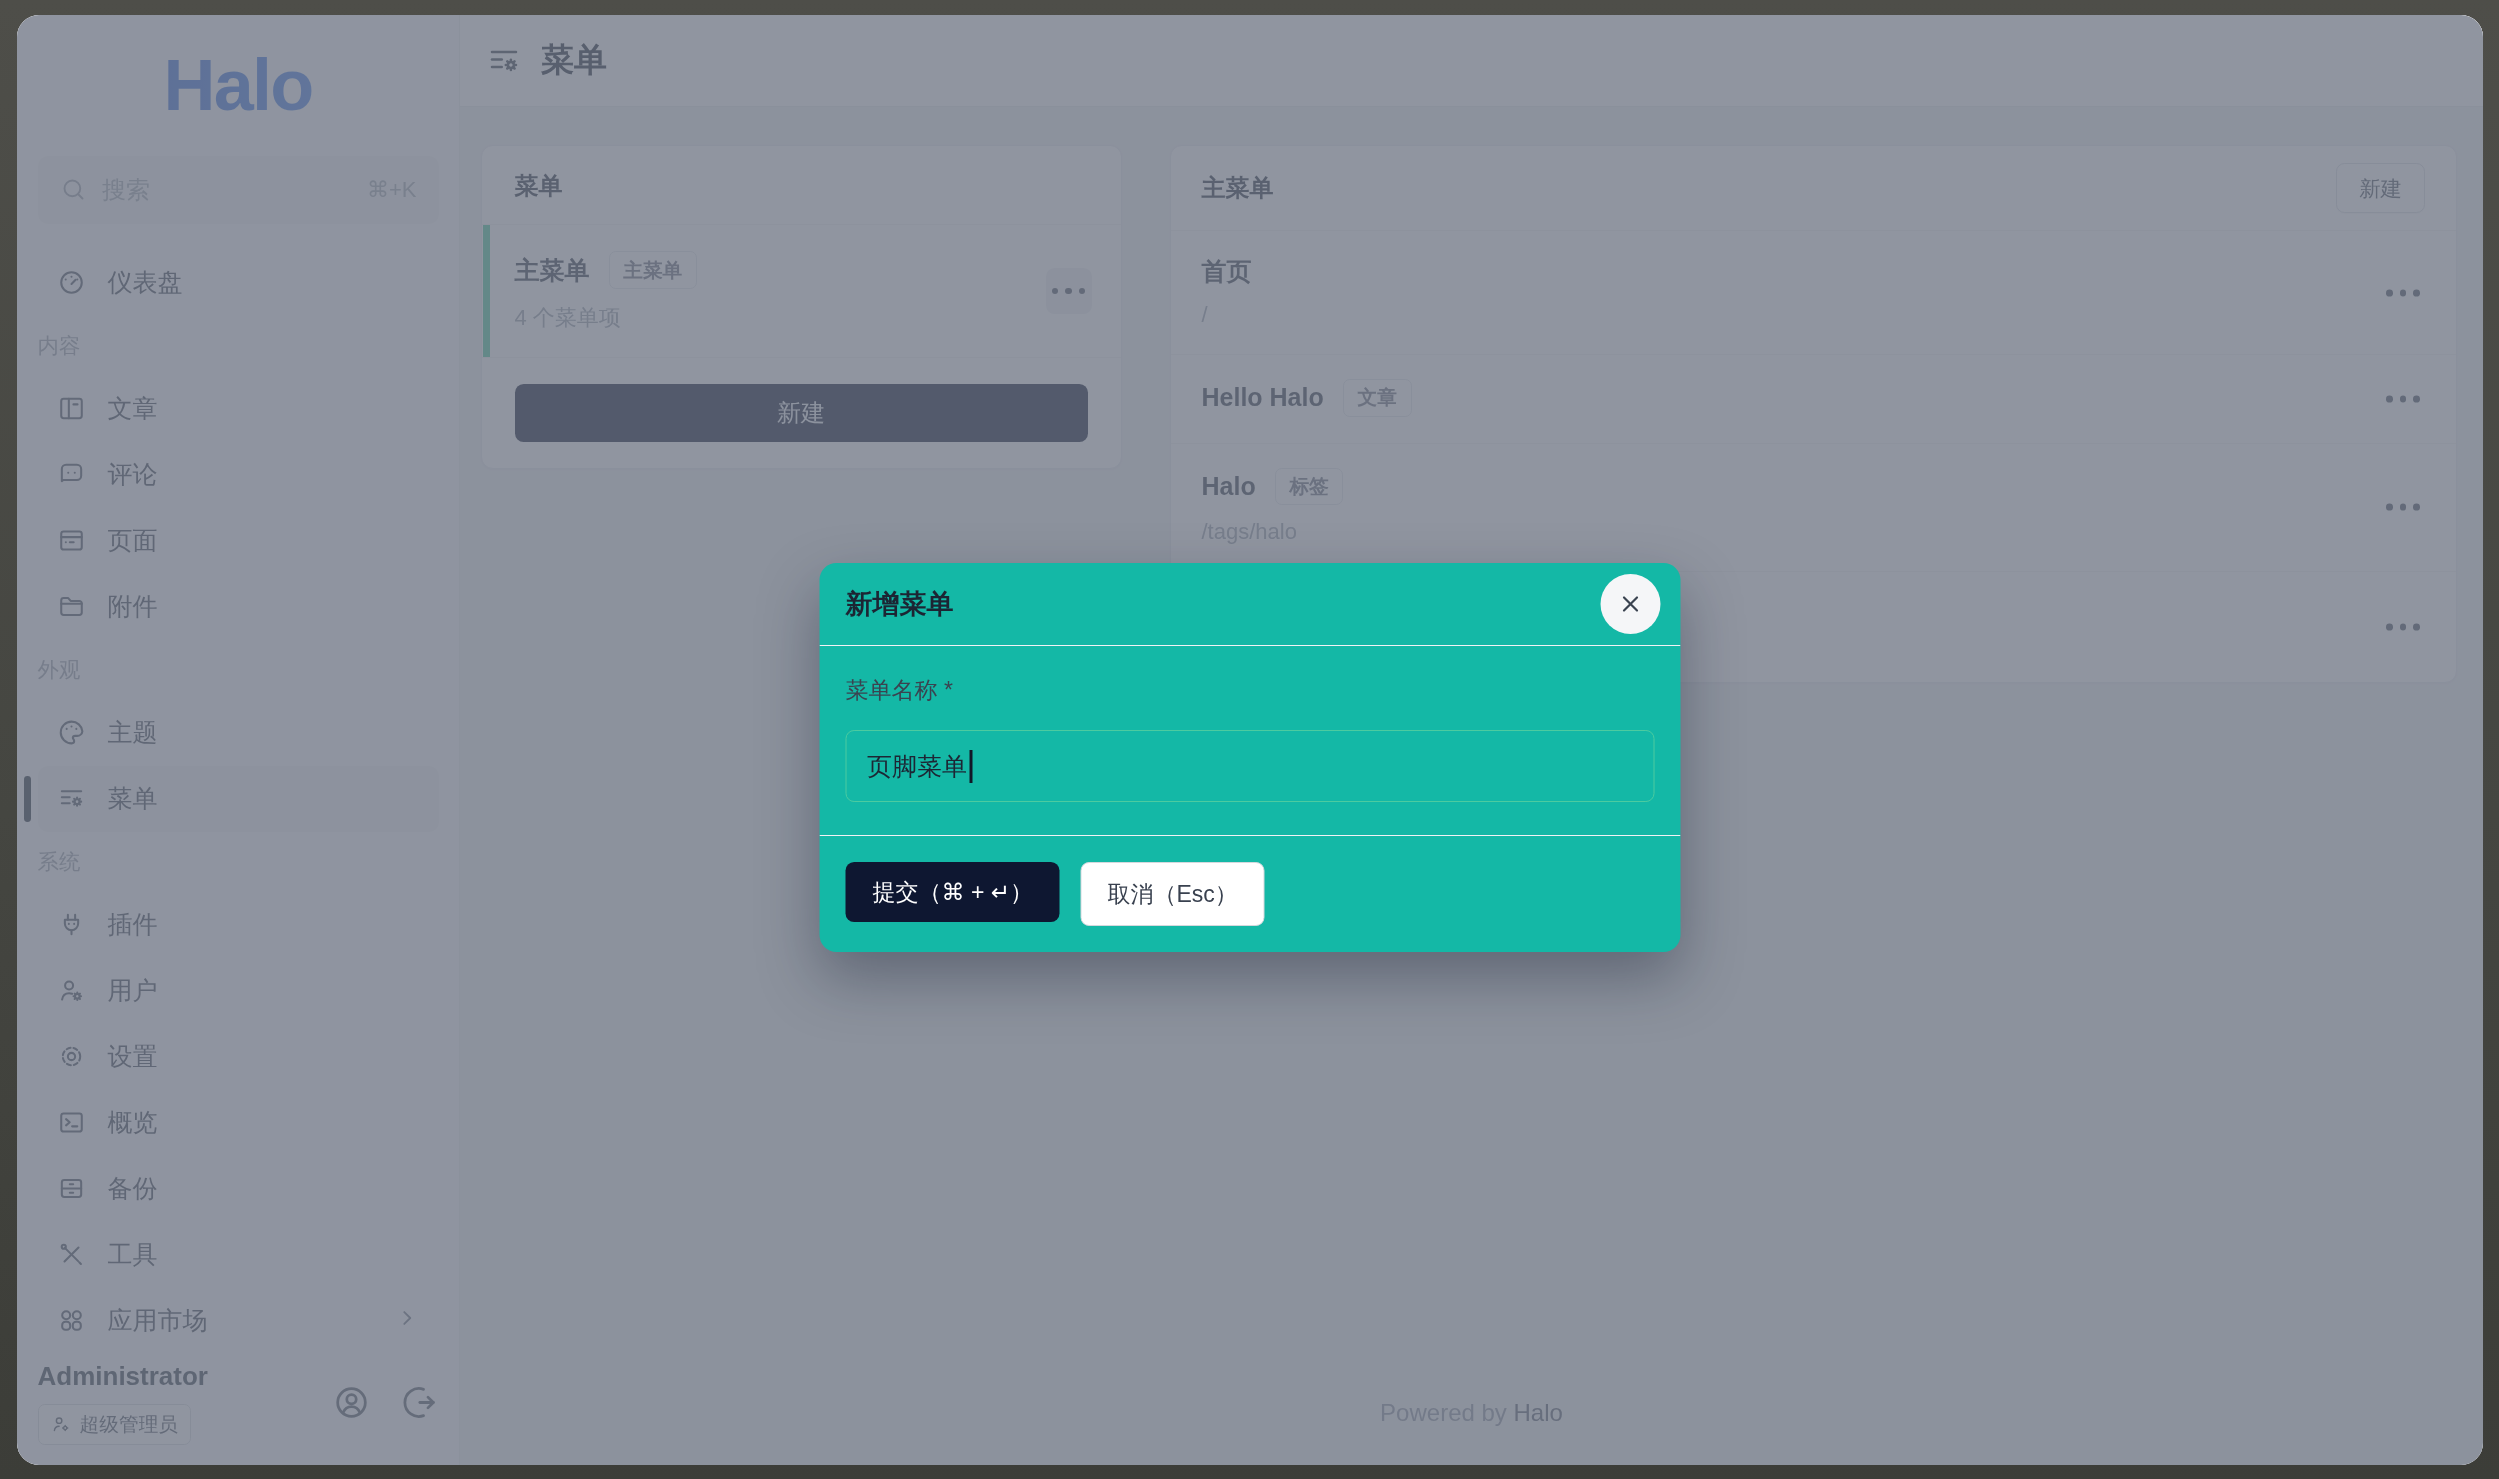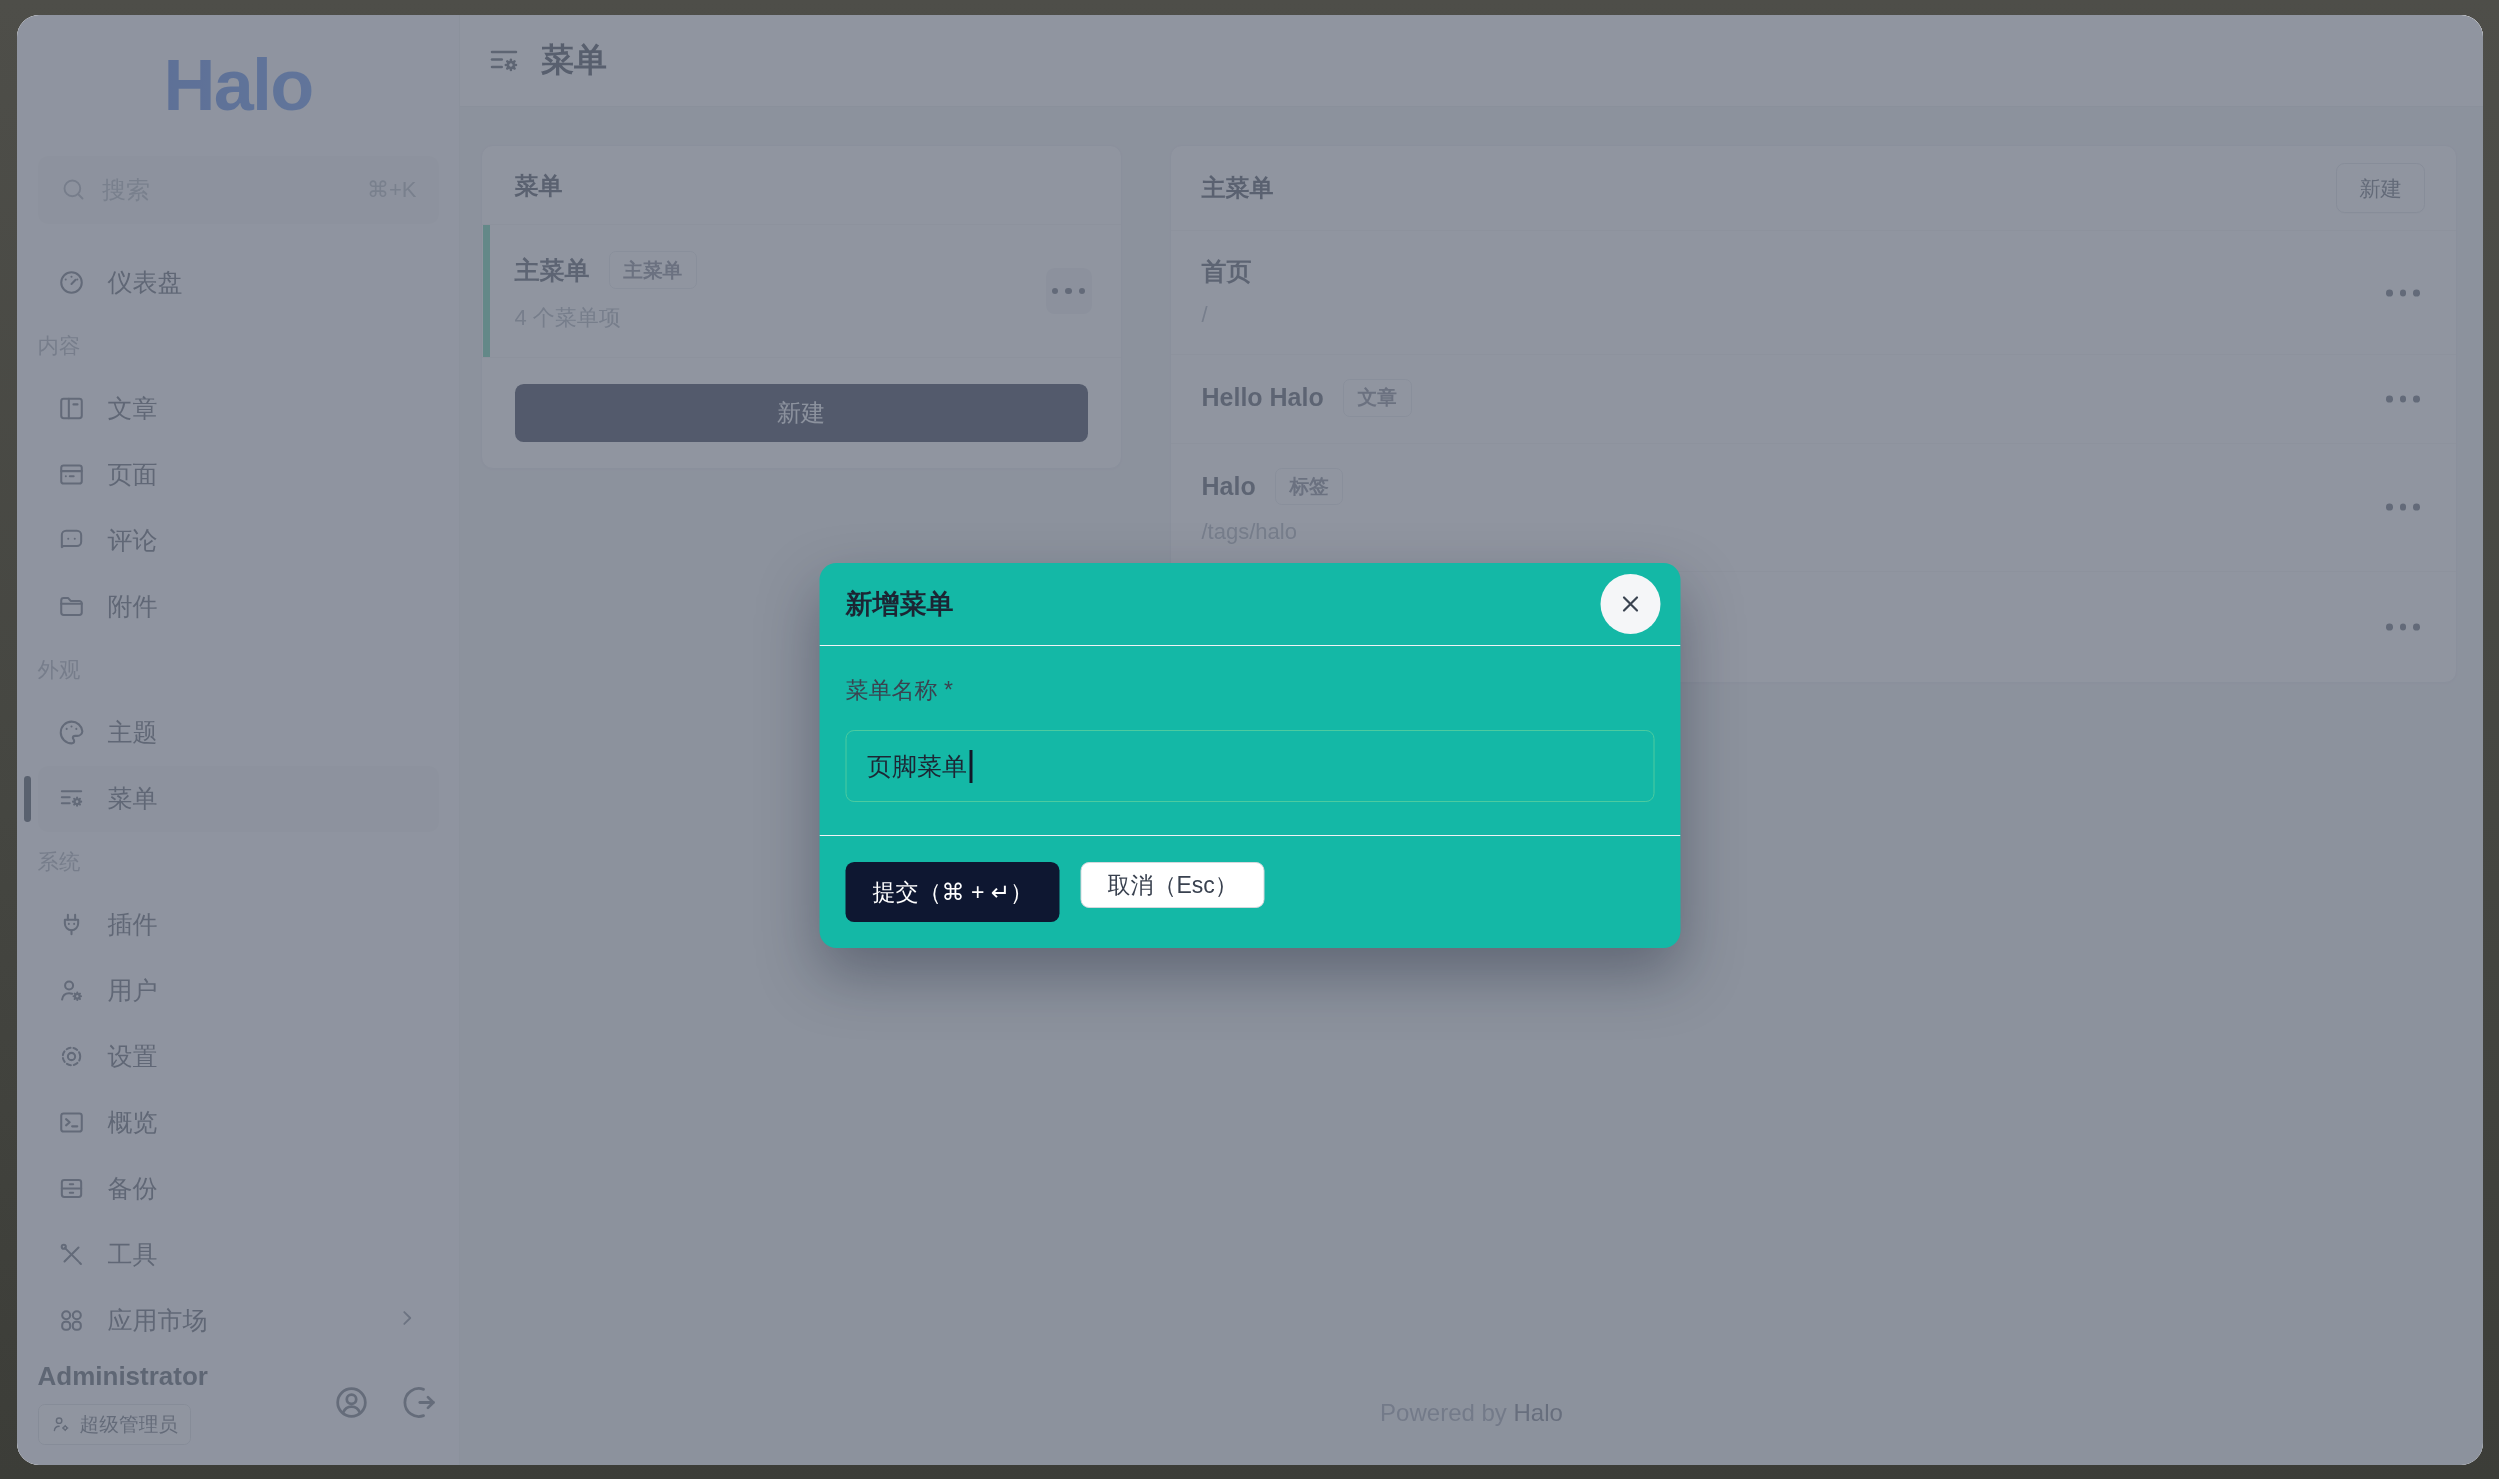--- a/index.html
+++ b/index.html
@@ -70,21 +70,21 @@
   .m-header { display:flex; align-items:center; justify-content:space-between; padding:12px 20.5px 12px 26px; height:83px; border-bottom:0.9px solid #f1f2f4; }
   .m-title { font-size:27px; font-weight:bold; color:#1c2533; }
   .m-close { width:60px; height:60px; border-radius:50%; background:#f5f6f8; border:none; display:flex; align-items:center; justify-content:center; cursor:pointer; }
   .m-close svg { width:26px; height:26px; stroke:#3a4350; }
   .m-body { padding:29px 26px 33px; }
   .m-label { font-size:23px; color:#3a4350; font-weight:500; }
   .m-input { margin-top:24px; height:72px; border:1.7px solid #4CCBA0; border-radius:8.6px; display:flex; align-items:center; padding:0 20.5px; font-size:25px; color:#1d2634; cursor:text; }
   .caret { display:inline-block; width:2.6px; height:33px; background:#111827; margin-left:2.6px; }
   .m-footer { display:flex; gap:20.5px; padding:26px; border-top:0.9px solid #f1f2f4; }
   .btn-submit { height:60px; padding:0 27px; border:none; border-radius:8.6px; background:#0E1731; color:#ffffff; font-size:23px; font-family:inherit; cursor:pointer; }
-  .btn-cancel { height:46px; padding:0 26px; border:0.9px solid #d5d8dd; border-radius:8.6px; background:#fff; color:#39414f; font-size:23px; font-family:inherit; cursor:pointer; }
+  .btn-cancel { height:64px; padding:0 26px; border:0.9px solid #d5d8dd; border-radius:8.6px; background:#fff; color:#39414f; font-size:23px; font-family:inherit; cursor:pointer; }
 
   svg { fill:none; stroke-width:1.7; stroke-linecap:round; stroke-linejoin:round; }
 </style>
 </head>
 <body>
 
 <div class="screen">
   <div class="window">
 
     <aside class="sidebar">
@@ -114,33 +114,33 @@
         <div class="nav-item">
           <svg viewBox="0 0 24 24">
               <rect x="3.5" y="4" width="17" height="16" rx="2"></rect>
               <path d="M9.8 4v16"></path>
               <path d="M13.6 8.6h3.4"></path>
             </svg>
           <span>文章</span>
         </div>
         <div class="nav-item">
           <svg viewBox="0 0 24 24">
+              <path d="M4 17.5V7.5A3.5 3.5 0 0 1 7.5 4h9A3.5 3.5 0 0 1 20 7.5v5.5a3.5 3.5 0 0 1-3.5 3.5H5.2z"></path>
+              <path d="M9.3 10.5h.01M14.7 10.5h.01"></path>
+            </svg>
+          <span>评论</span>
+        </div>
+        <div class="nav-item">
+          <svg viewBox="0 0 24 24">
               <rect x="3.5" y="4.5" width="17" height="15" rx="2"></rect>
               <path d="M3.5 9.2h17"></path>
               <path d="M7.3 13.5h.01"></path>
               <path d="M10.6 13.5h3.2"></path>
             </svg>
           <span>页面</span>
-        </div>
-        <div class="nav-item">
-          <svg viewBox="0 0 24 24">
-              <path d="M4 17.5V7.5A3.5 3.5 0 0 1 7.5 4h9A3.5 3.5 0 0 1 20 7.5v5.5a3.5 3.5 0 0 1-3.5 3.5H5.2z"></path>
-              <path d="M9.3 10.5h.01M14.7 10.5h.01"></path>
-            </svg>
-          <span>评论</span>
         </div>
         <div class="nav-item">
           <svg viewBox="0 0 24 24">
               <path d="M3.5 17V7a2 2 0 0 1 2-2h3.8l2 2.4h7.2a2 2 0 0 1 2 2V17a2 2 0 0 1-2 2h-13a2 2 0 0 1-2-2z"></path>
               <path d="M3.5 9.8h17"></path>
             </svg>
           <span>附件</span>
         </div>
 
         <div class="nav-label">外观</div>

